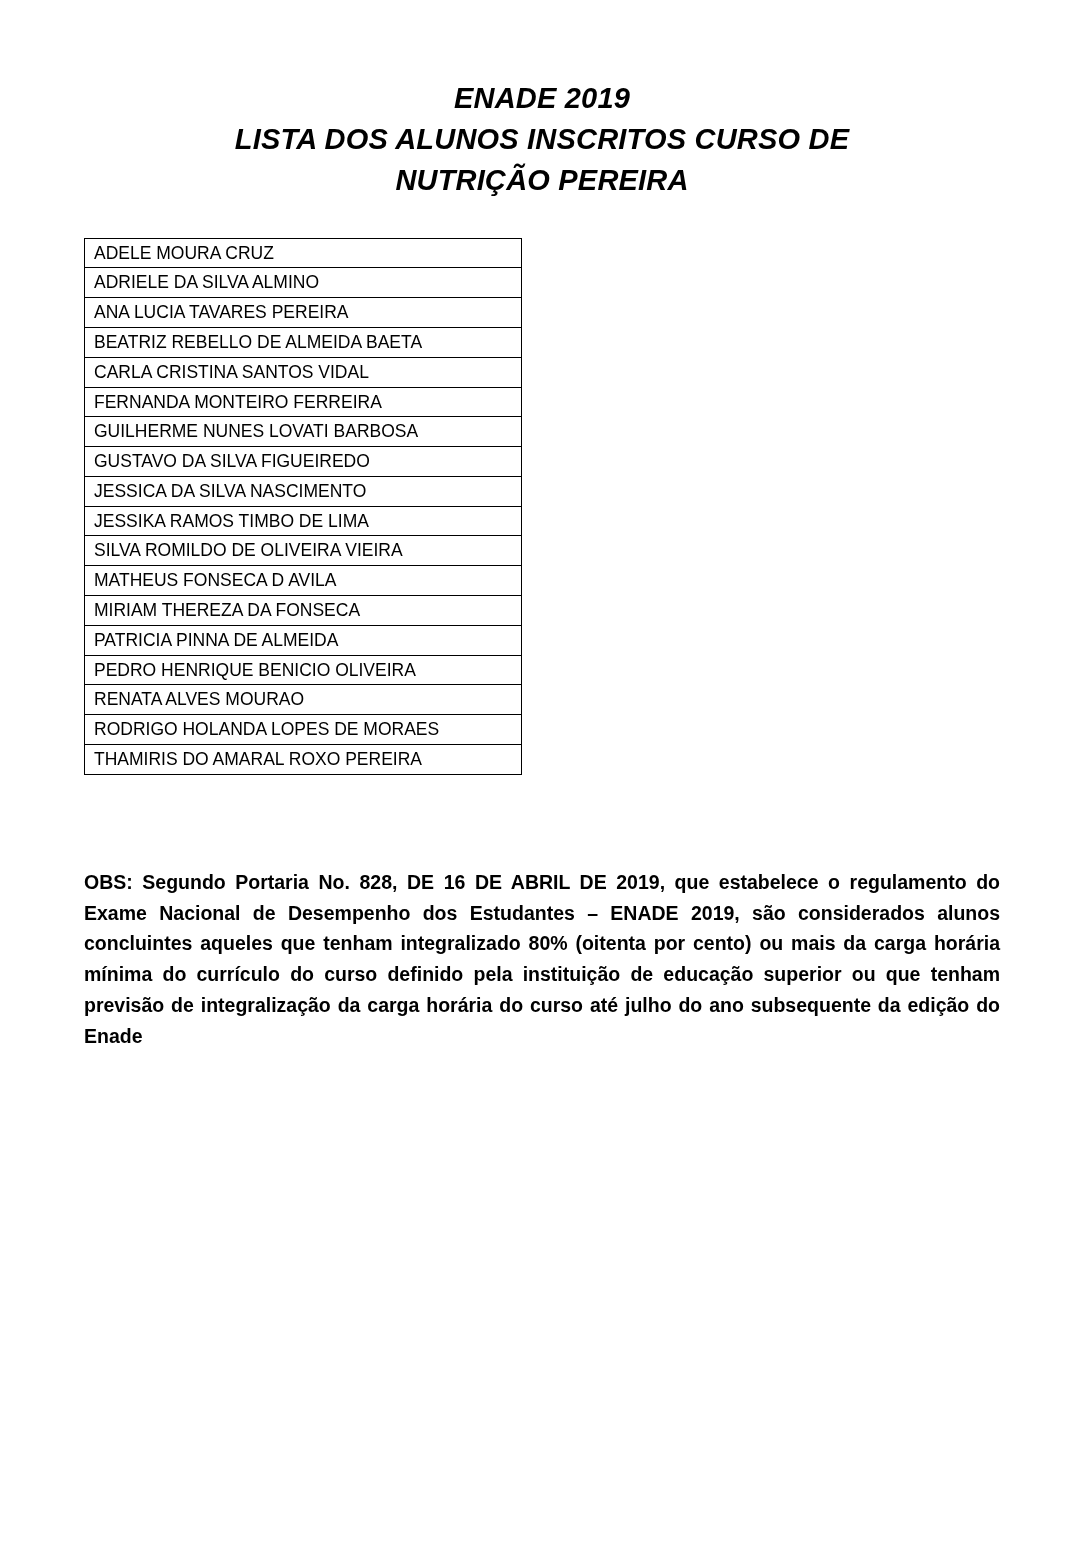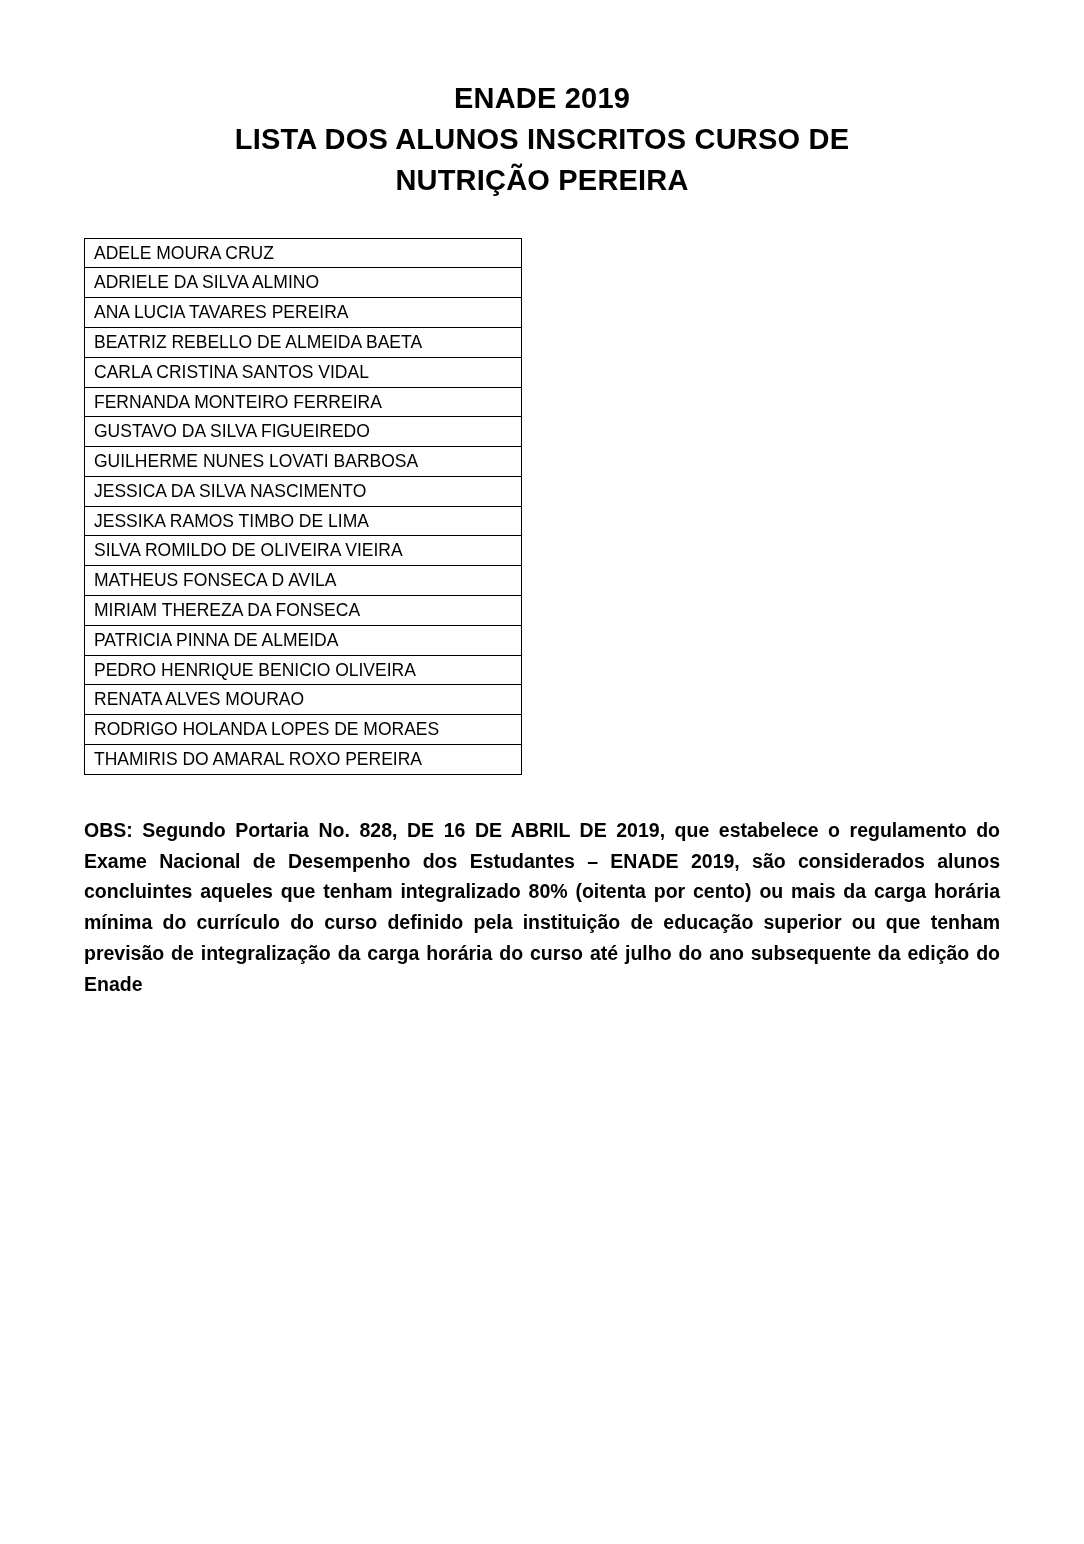--- a/index.html
+++ b/index.html
@@ -25,40 +25,41 @@
   .title-block {
     text-align: center;
     margin-top: 78px;
     font-weight: bold;
     font-size: 29px;
     line-height: 1.42;
     letter-spacing: 0.2px;
   }
   .title-line {
     display: block;
+    font-style: italic;
   }
   .student-table {
     margin-top: 36px;
     margin-left: 84px;
     border-collapse: collapse;
     width: 438px;
     table-layout: fixed;
     padding-left: 40px;
   }
   .student-table td {
     border: 1px solid #000000;
     height: 28.8px;
     padding: 0 0 0 9px;
     font-size: 17.5px;
     line-height: 28.8px;
     white-space: nowrap;
     vertical-align: middle;
   }
   .obs-block {
-    margin-top: 40px;
+    margin-top: 92px;
     margin-left: 84px;
     margin-right: 84px;
     font-size: 19.5px;
     font-weight: bold;
     line-height: 1.58;
     text-align: justify;
     text-justify: inter-word;
   }
 </style>
 </head>
@@ -86,24 +87,24 @@
       <tr>
           <td>BEATRIZ REBELLO DE ALMEIDA BAETA</td>
         </tr>
       <tr>
           <td>CARLA CRISTINA SANTOS VIDAL</td>
         </tr>
       <tr>
           <td>FERNANDA MONTEIRO FERREIRA</td>
         </tr>
       <tr>
-          <td>GUSTAVO DA SILVA FIGUEIREDO</td>
+          <td>GUILHERME NUNES LOVATI BARBOSA</td>
         </tr>
       <tr>
-          <td>GUILHERME NUNES LOVATI BARBOSA</td>
+          <td>GUSTAVO DA SILVA FIGUEIREDO</td>
         </tr>
       <tr>
           <td>JESSICA DA SILVA NASCIMENTO</td>
         </tr>
       <tr>
           <td>JESSIKA RAMOS TIMBO DE LIMA</td>
         </tr>
       <tr>
           <td>SILVA ROMILDO DE OLIVEIRA VIEIRA</td>
         </tr>

